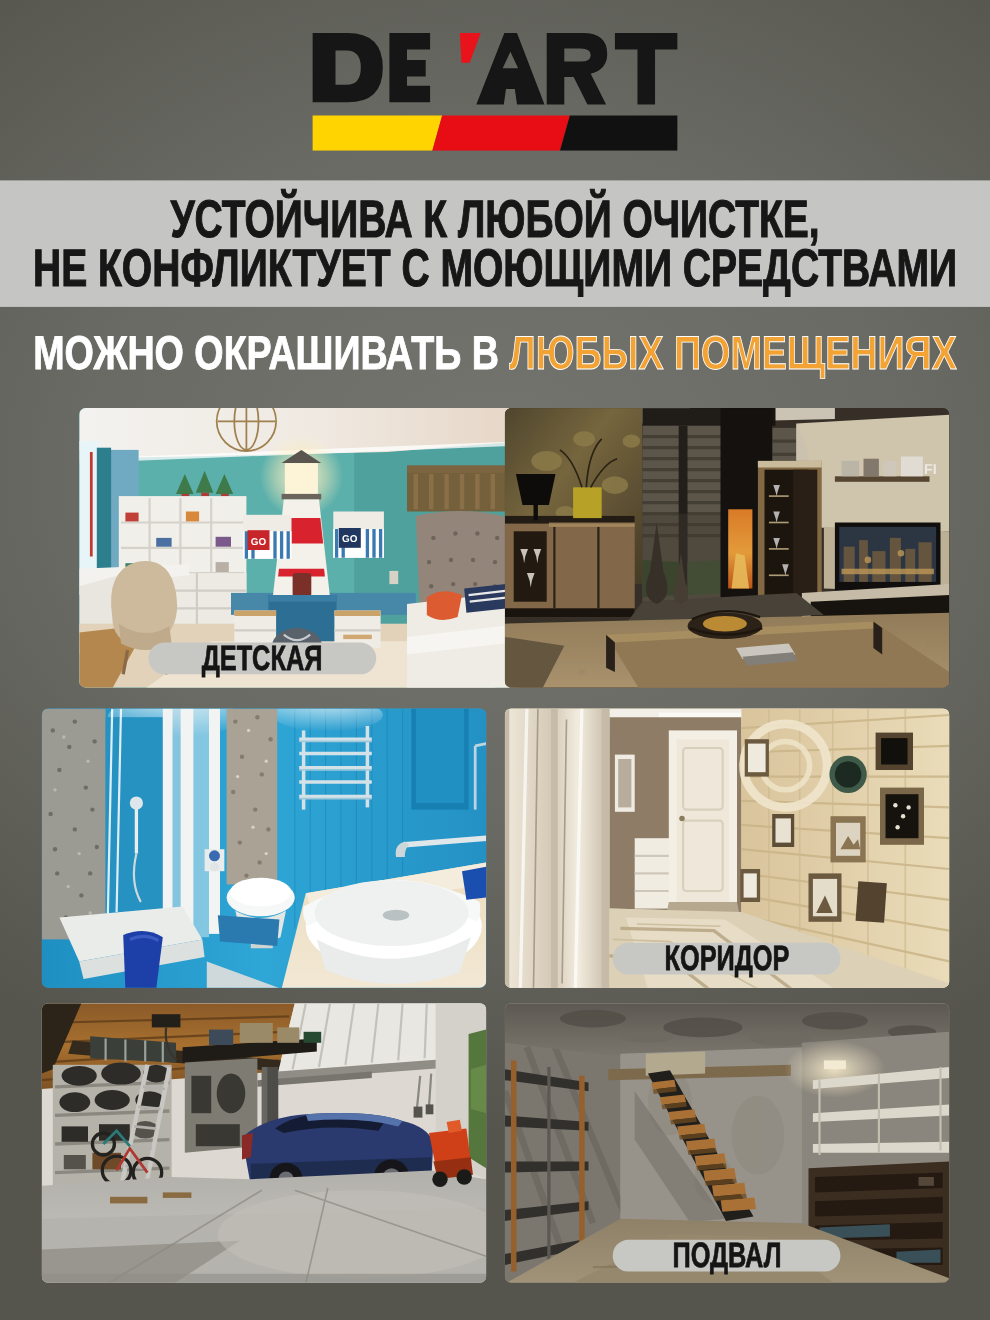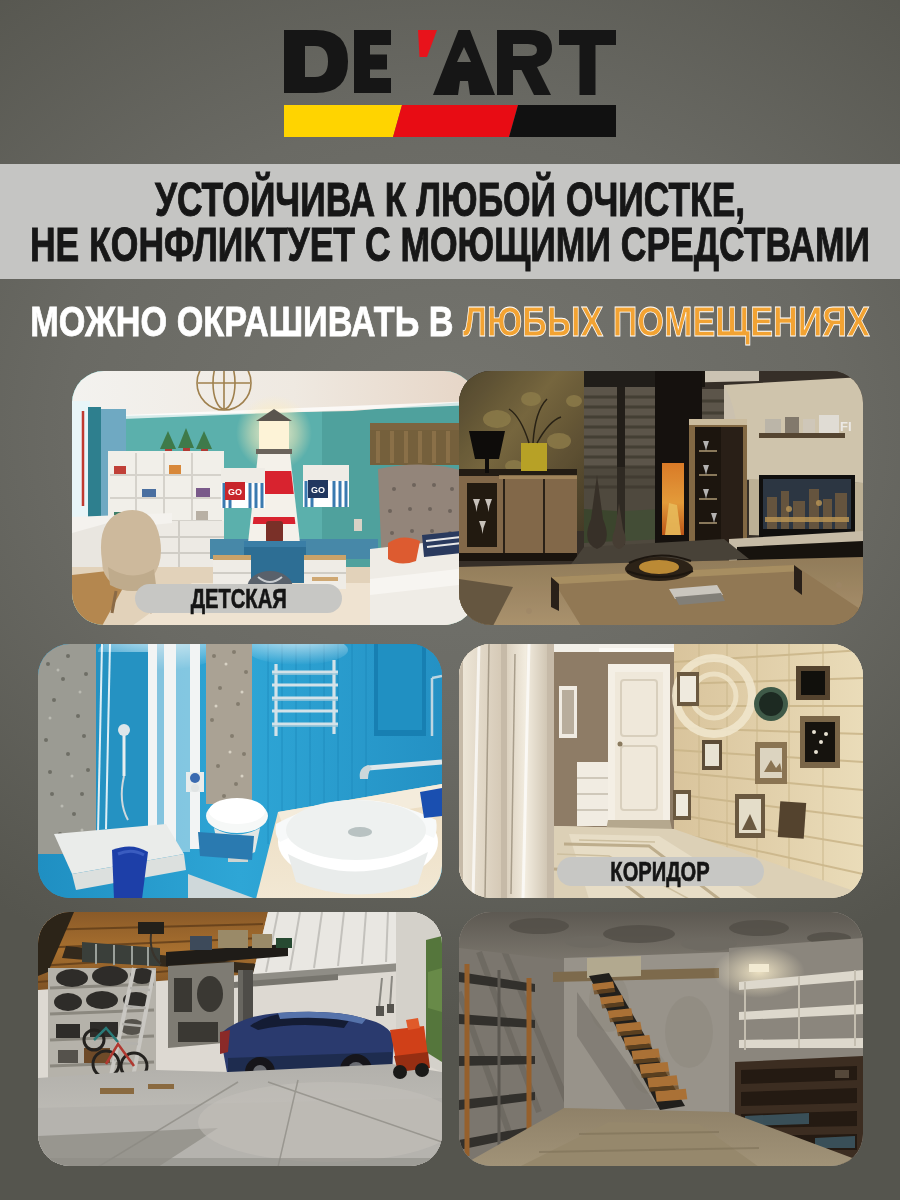--- a/index.html
+++ b/index.html
@@ -1,23 +1,23 @@
 <!DOCTYPE html>
 <html><head>
 <meta charset="utf-8">
 <title>DEART</title>
 <style>
 html,body{margin:0;padding:0;}
 .page{position:relative;width:900px;height:1200px;overflow:hidden;
   background:radial-gradient(ellipse 740px 600px at 450px 430px, #75756f 0%, #6a6a64 52%, #55554e 100%);
   font-family:"Liberation Sans", sans-serif;padding-left:26px;}
 .abs{position:absolute;}
-.photo{position:absolute;width:404px;height:254px;border-radius:32px;overflow:hidden;}
+.photo{position:absolute;width:404px;height:254px;border-radius:6px;overflow:hidden;}
 .pill{position:absolute;height:29px;border-radius:15px;background:#c7c7c4;color:#151515;
-  font-weight:bold;font-size:28px;line-height:29px;text-align:center;letter-spacing:0px;-webkit-text-stroke:0.7px #151515;}
+  font-weight:bold;font-size:32px;line-height:29px;text-align:center;letter-spacing:0px;-webkit-text-stroke:0.7px #151515;}
 .pill span{display:inline-block;transform:scaleX(0.72);transform-origin:center;white-space:nowrap;}
 </style>
 </head>
 <body>
 <div class="page">
 
 <svg class="abs" style="left:284px;top:30px;" width="332" height="107" viewBox="0 0 332 107">
   <g fill="#161616">
     <path d="M0,0 H32 Q64,0 64,31.5 Q64,63 32,63 H0 Z M21,16 V47 H31 Q44,47 44,31.5 Q44,16 31,16 Z" fill-rule="evenodd"></path>
     <path d="M70,0 H107 V15 H86 V24.5 H103 V39.5 H86 V48 H107 V63 H70 Z"></path>
@@ -972,14 +972,15 @@
         </g>
 
 <path d="M0,255 L105,196 L270,200 L404,250 L404,255 Z" fill="url(#p6floor)"></path>
 <path d="M60,255 L150,210 L240,212 L300,255 Z" fill="#96886c"></path>
 <g stroke="#7e7158" stroke-width="2" opacity="0.6">
           <path d="M80,240 L300,236"></path>
           <path d="M120,222 L260,220"></path>
         </g>
 </svg></div>
 
+<div class="pill" style="left:557px;top:1127px;width:207px;"><span>ПОДВАЛ</span></div>
 
 </div>
 
 </body></html>

